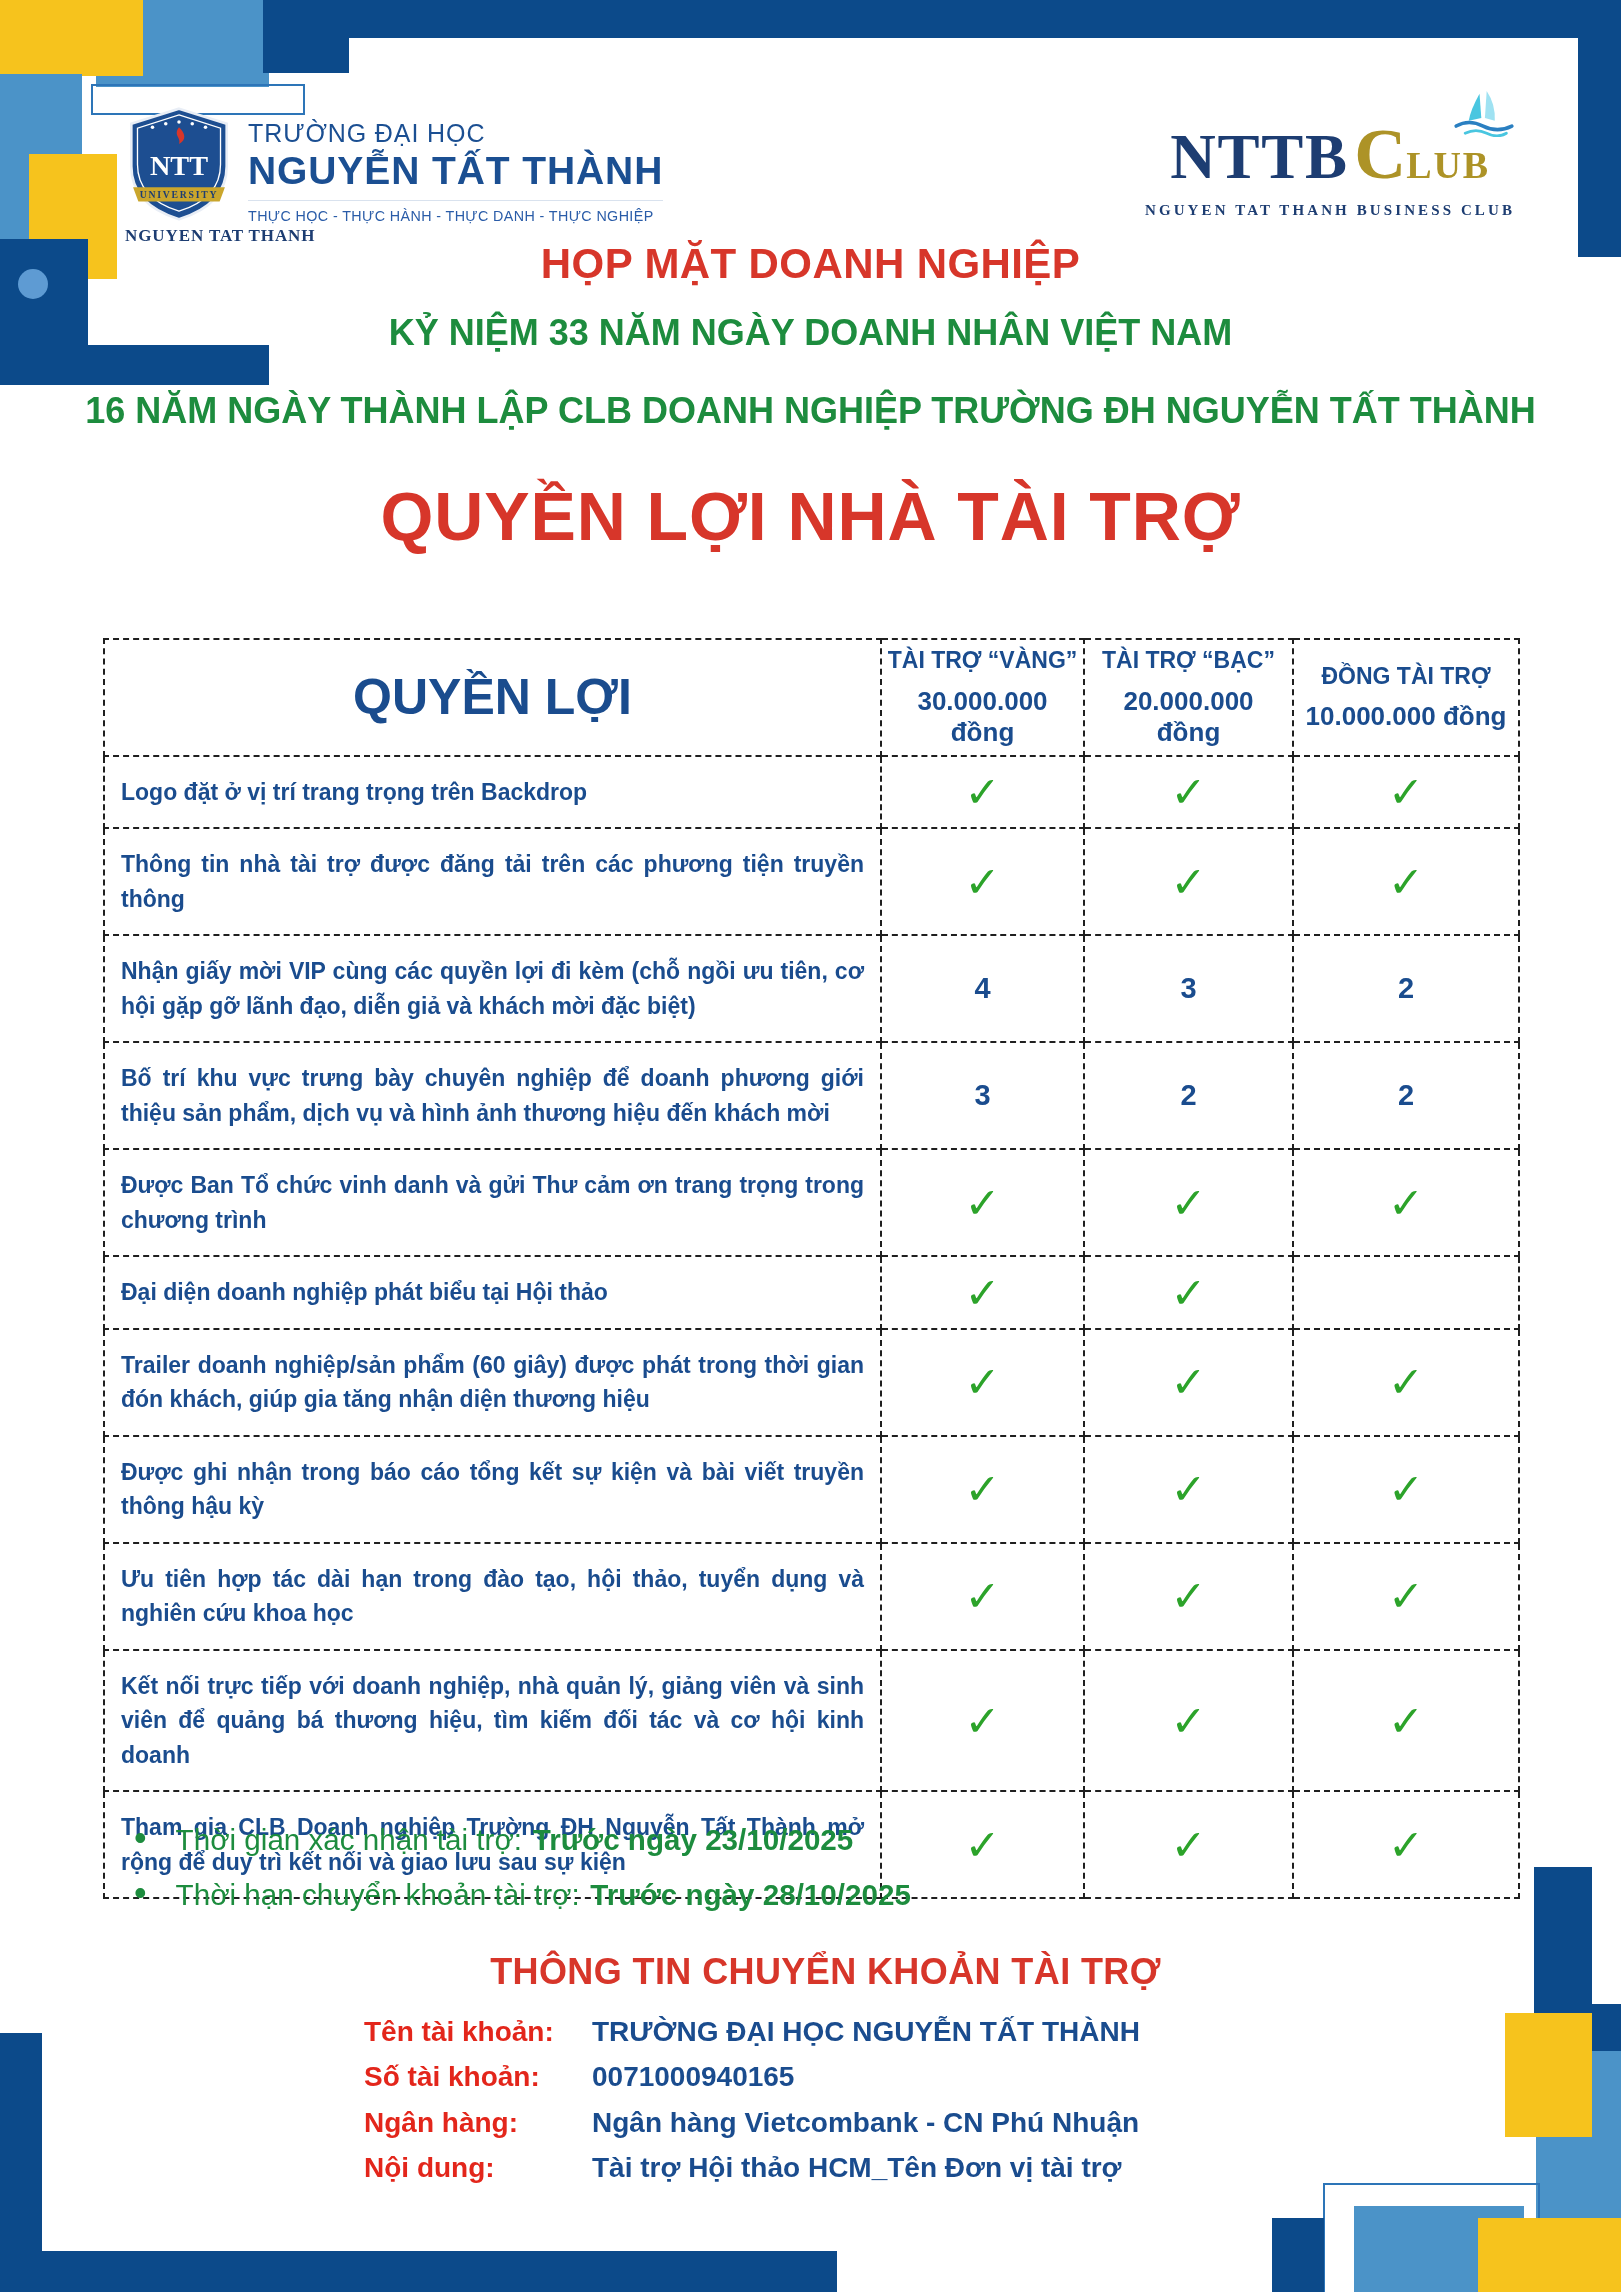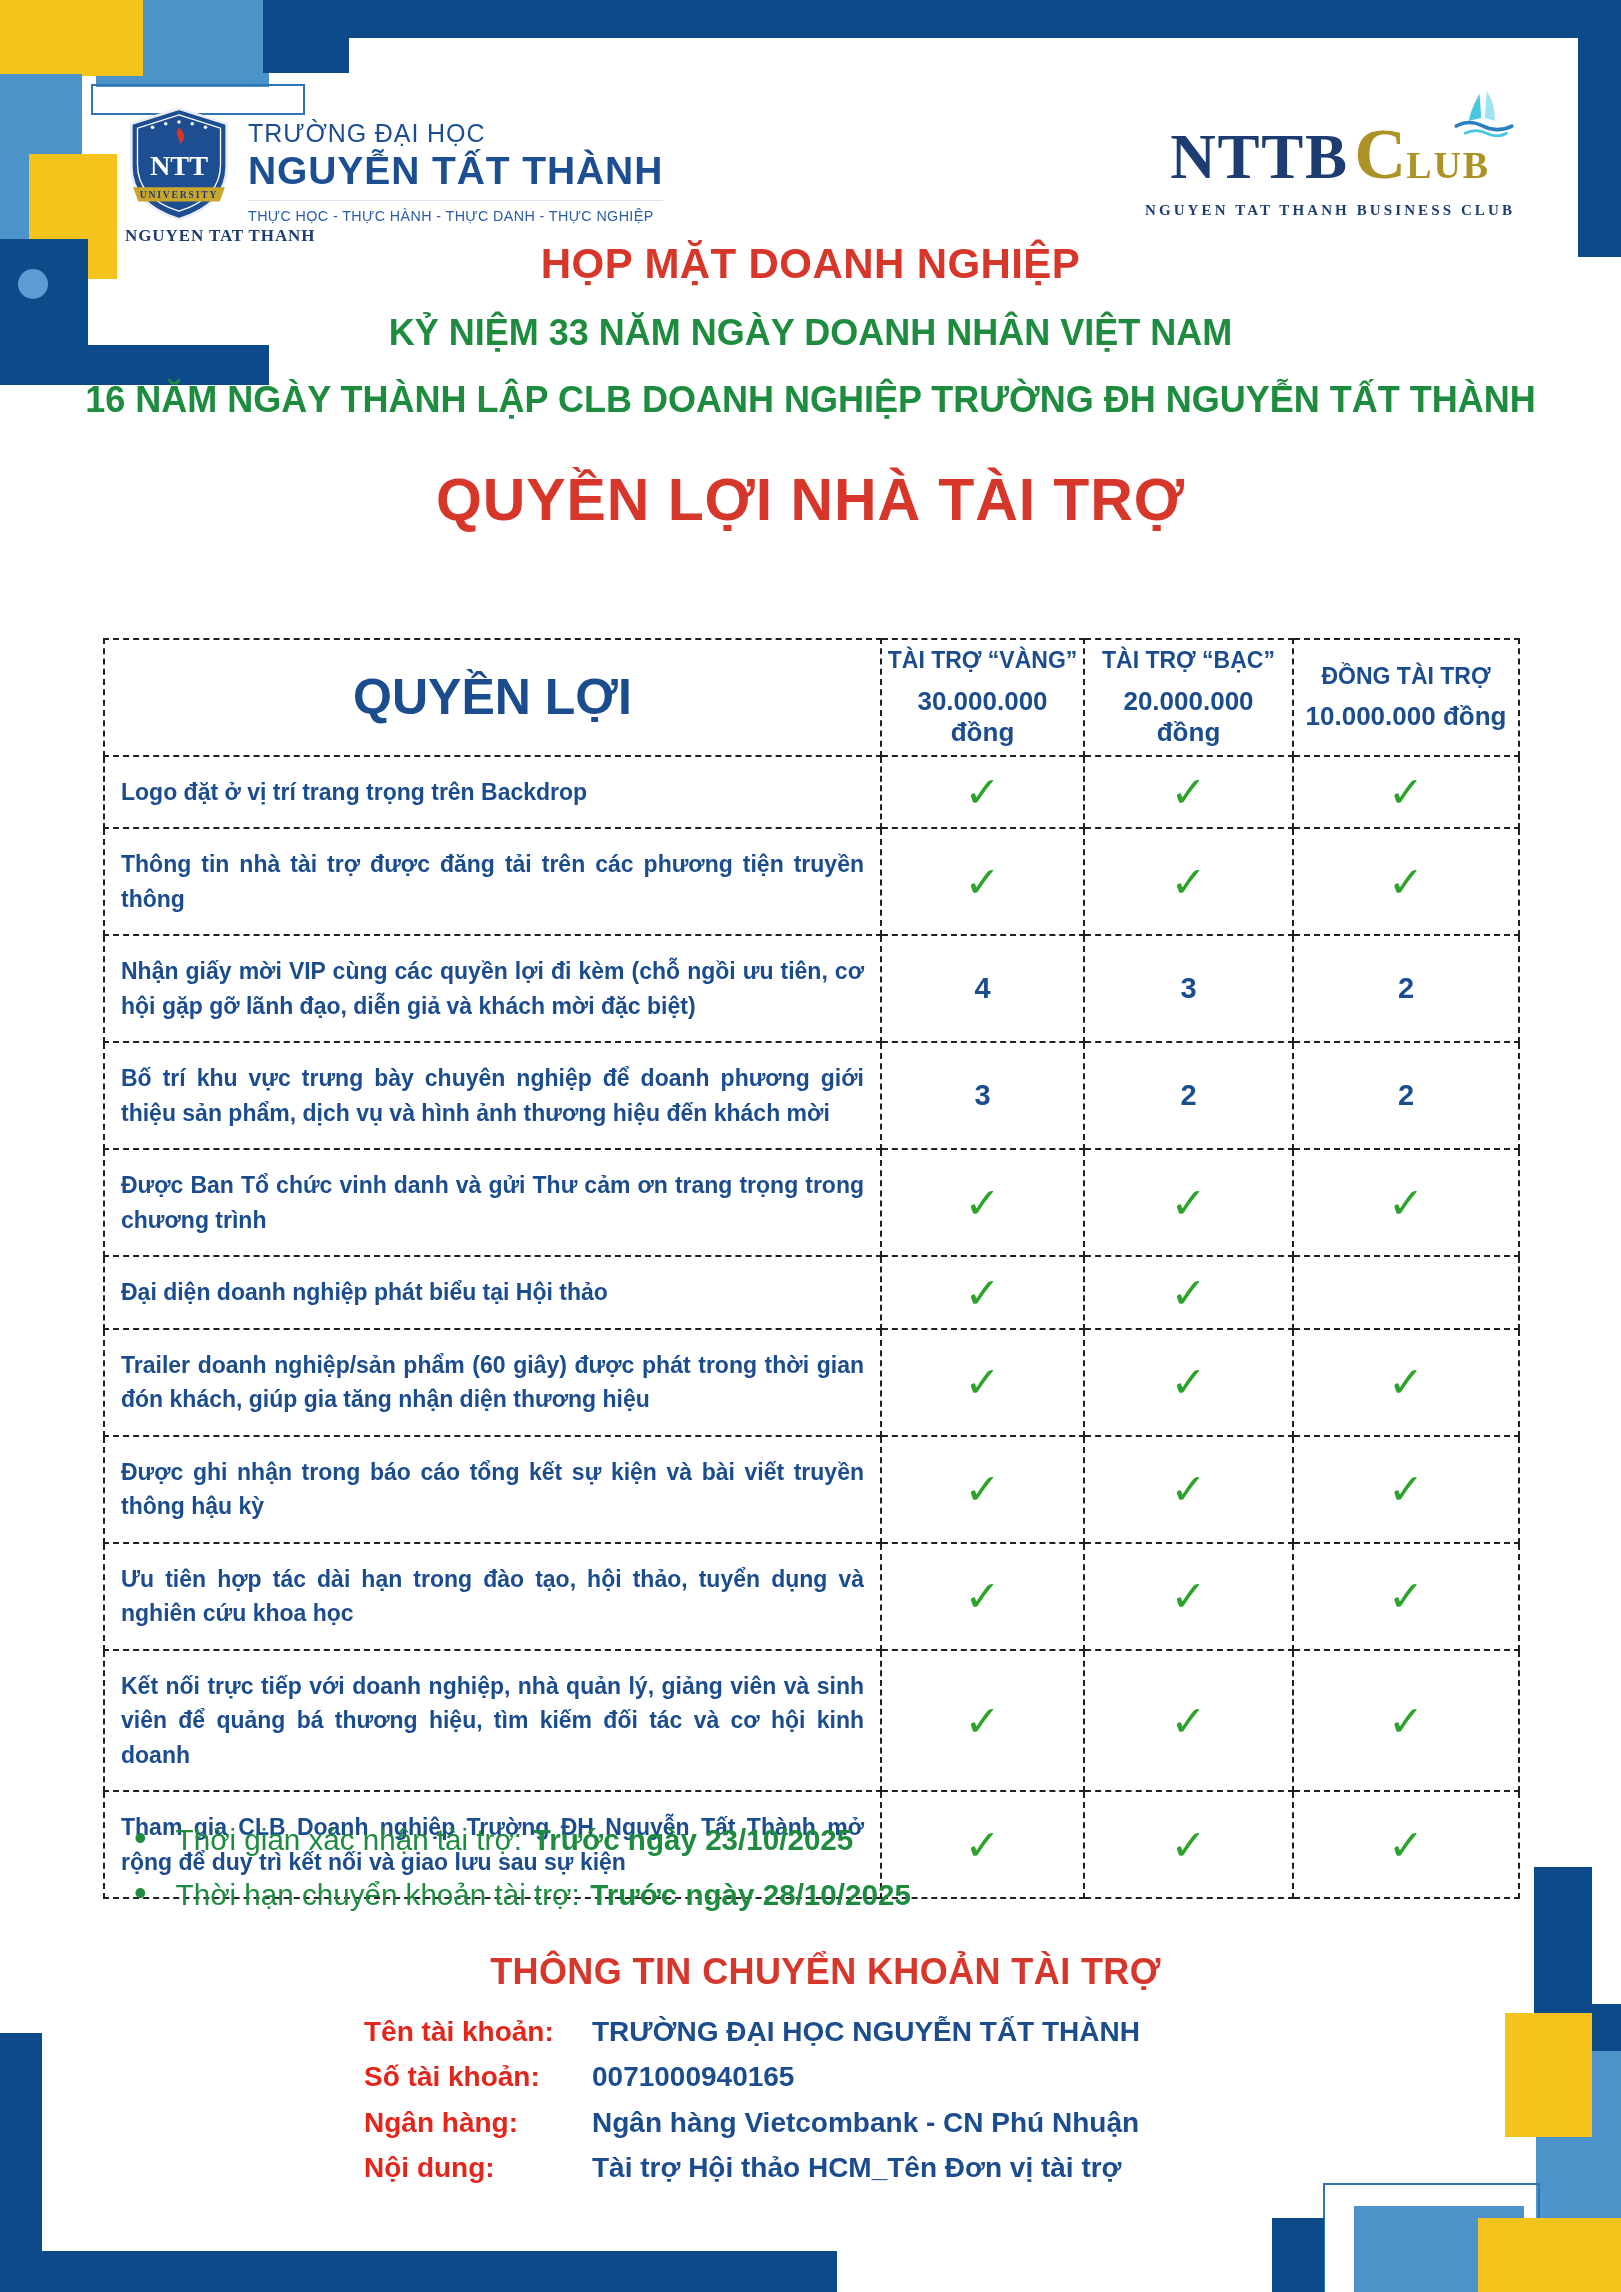--- a/index.html
+++ b/index.html
@@ -60,22 +60,22 @@
   .club-word{display:flex;align-items:baseline;justify-content:center;font-family:"Liberation Serif","DejaVu Serif",serif;font-weight:bold;position:relative;}
   .club-nttb{font-size:63px;color:var(--club-navy);letter-spacing:1.8px;}
   .club-c{font-size:72px;color:var(--gold);margin-left:5.4px;}
   .club-lub{font-size:38px;color:var(--gold);letter-spacing:1.8px;}
   .club-boat{position:absolute;right:-3.6px;top:-23px;}
   .club-sub{font-family:"Liberation Serif","DejaVu Serif",serif;font-weight:bold;font-size:15px;color:var(--club-navy);letter-spacing:3.1px;margin-top:5.4px;white-space:nowrap;}
   
   .titles{position:absolute;top:240px;left:0;width:100%;text-align:center;z-index:2;}
   .t-event{font-size:42px;font-weight:bold;color:var(--red);letter-spacing:0.4px;}
   .t-sub1{font-size:36px;font-weight:bold;color:var(--green);margin-top:24px;}
-  .t-sub2{font-size:36px;font-weight:bold;color:var(--green);margin-top:25px;}
-  .t-main{font-size:59px;font-weight:bold;color:var(--red);margin-top:45px;letter-spacing:0.9px;}
+  .t-sub2{font-size:36px;font-weight:bold;color:var(--green);margin-top:36px;}
+  .t-main{font-size:68px;font-weight:bold;color:var(--red);margin-top:45px;letter-spacing:0.9px;}
   
   .benefits{position:absolute;top:638px;left:103px;z-index:2;border-collapse:collapse;table-layout:fixed;width:1415px;}
   .benefits th,.benefits td{border:2.7px dashed #1f1f1f;}
   .benefit-head{font-size:50px;font-weight:bold;color:var(--text-navy);text-align:center;padding:12.5px 0;}
   .tier{text-align:center;vertical-align:middle;padding:7.2px 3.6px;}
   .tier-name{font-size:23px;font-weight:bold;color:var(--text-navy);}
   .tier-amount{font-size:26px;font-weight:bold;color:var(--text-navy);margin-top:11.6px;}
   td.benefit{font-size:23px;font-weight:bold;color:var(--text-navy);text-align:justify;line-height:1.5;padding:18px 16px;}
   td.val{text-align:center;vertical-align:middle;font-size:29px;font-weight:bold;color:var(--text-navy);}
   td.val.check{font-size:43px;color:var(--check);font-weight:bold;}

